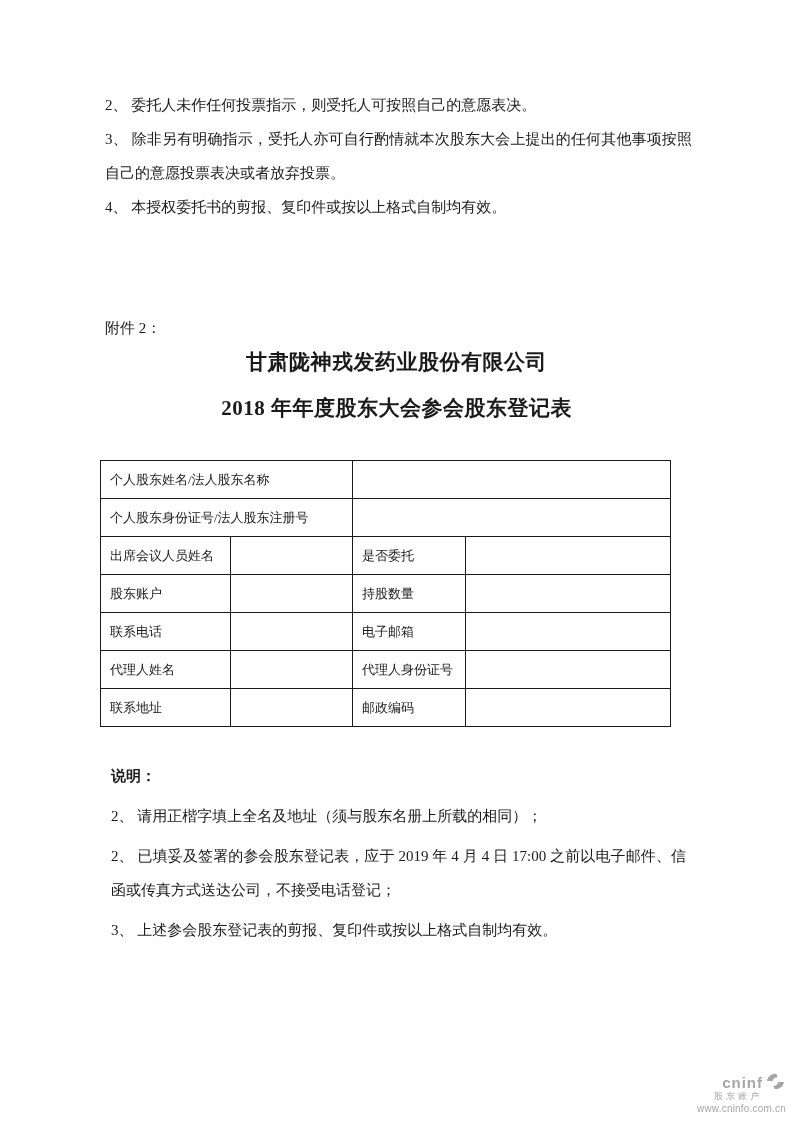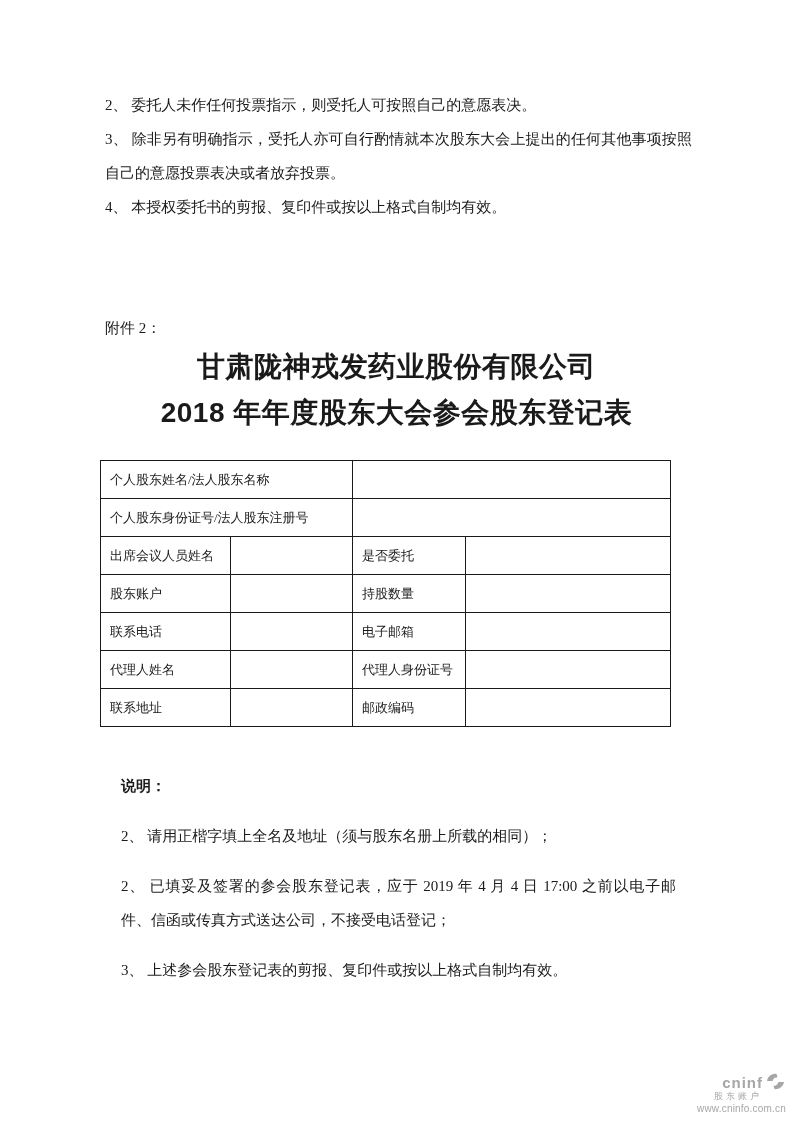--- a/index.html
+++ b/index.html
@@ -23,23 +23,23 @@
   
   .attachment {
     position: absolute; top: 319px; left: 105px;
     font-size: 15px;
   }
 
   
   .title {
     position: absolute; left: 0; width: 793px;
     text-align: center;
-    font-family: Liberation Sans, sans-serif;
+    font-family: Liberation Serif, serif;
     font-weight: bold;
-    font-size: 28px;
+    font-size: 21px;
     letter-spacing: 0.5px;
   }
   .title-company { top: 348px; }
   .title-form    { top: 394px; }
 
   
   .reg-table {
     position: absolute; top: 460px; left: 100px;
     border-collapse: collapse;
     table-layout: fixed;
@@ -60,21 +60,21 @@
   
   .notes {
     position: absolute; top: 753px; left: 105px; width: 587px;
     font-size: 15px; line-height: 34px;
   }
   .notes-heading {
     font-family: "Liberation Sans", "DejaVu Sans", sans-serif;
     font-weight: bold;
     margin: 0;
   }
-  .notes p { margin: 16px; text-align: justify; }
+  .notes p { margin: 6px; text-align: justify; }
 
   
   .logo {
     position: absolute; top: 1074px; right: 7px;
     text-align: right;
     color: #a6a6a6;
     font-family: "Liberation Sans", "DejaVu Sans", sans-serif;
     line-height: 1;
   }
   .logo-row1 {

